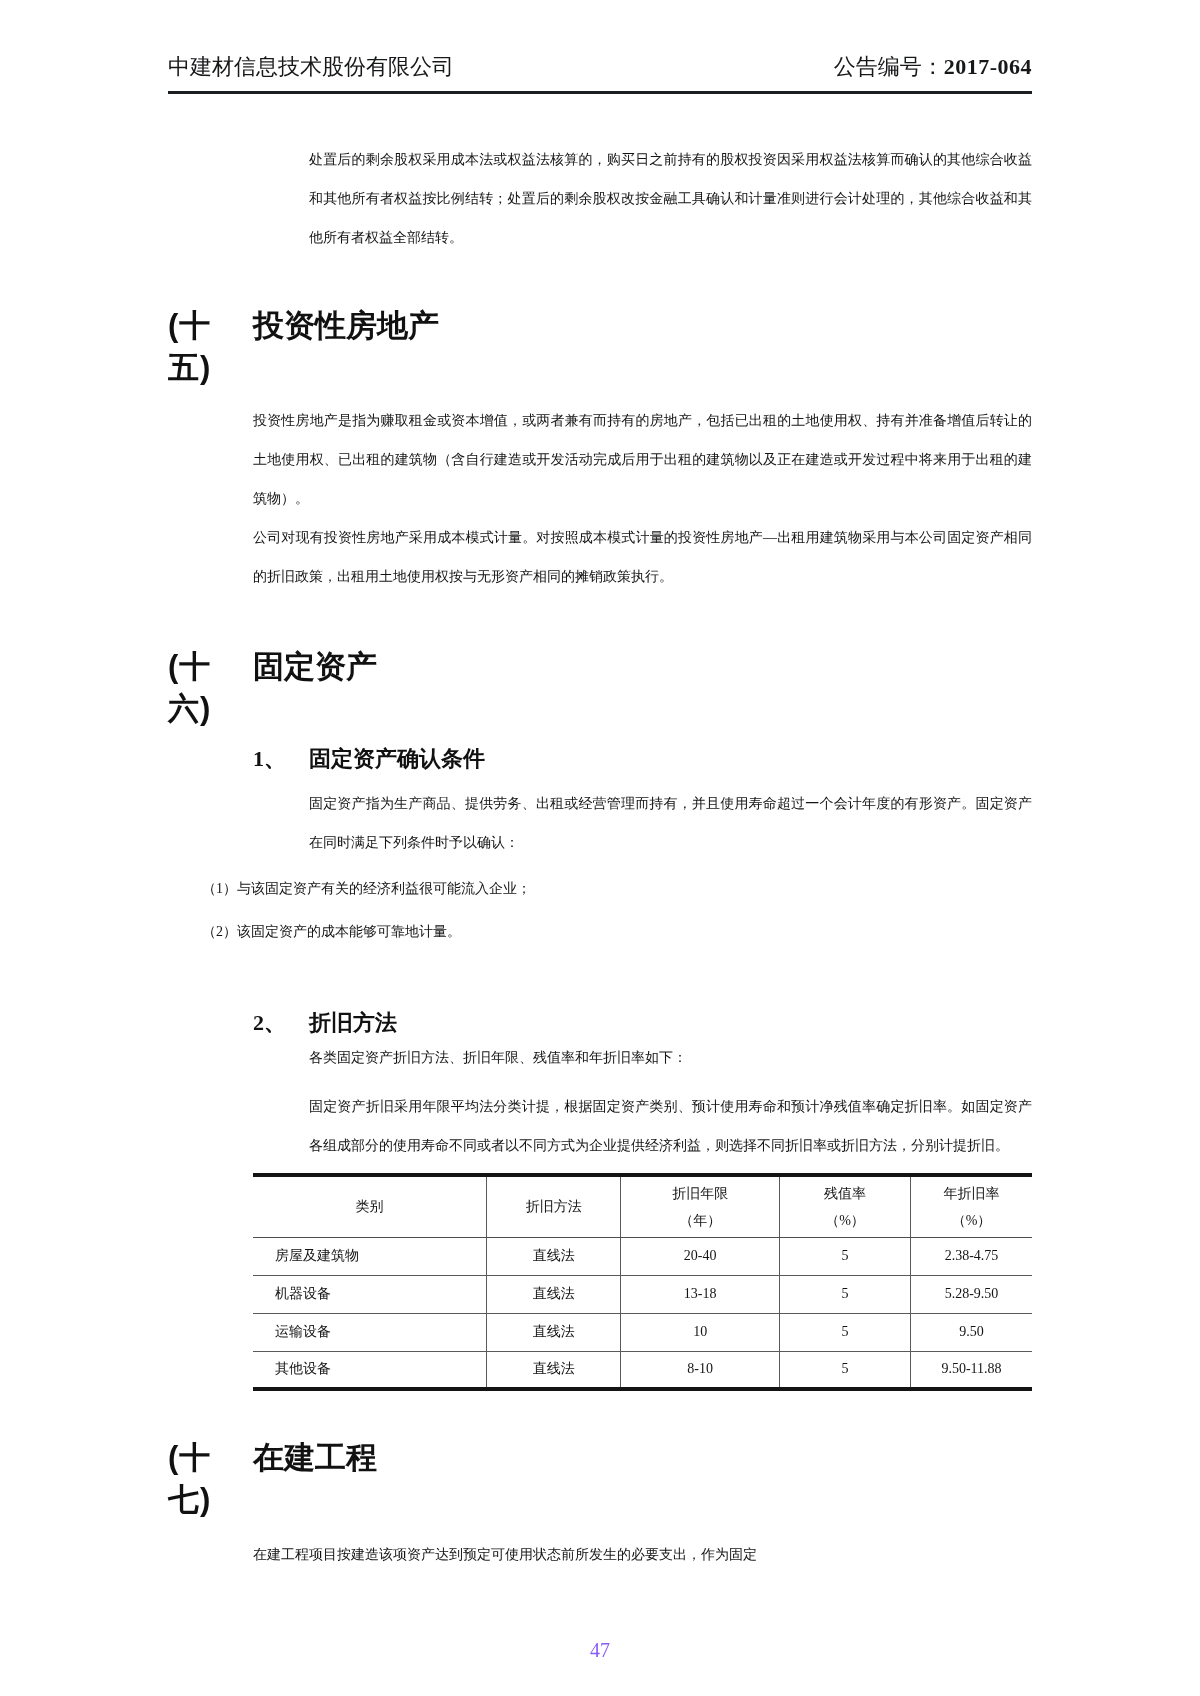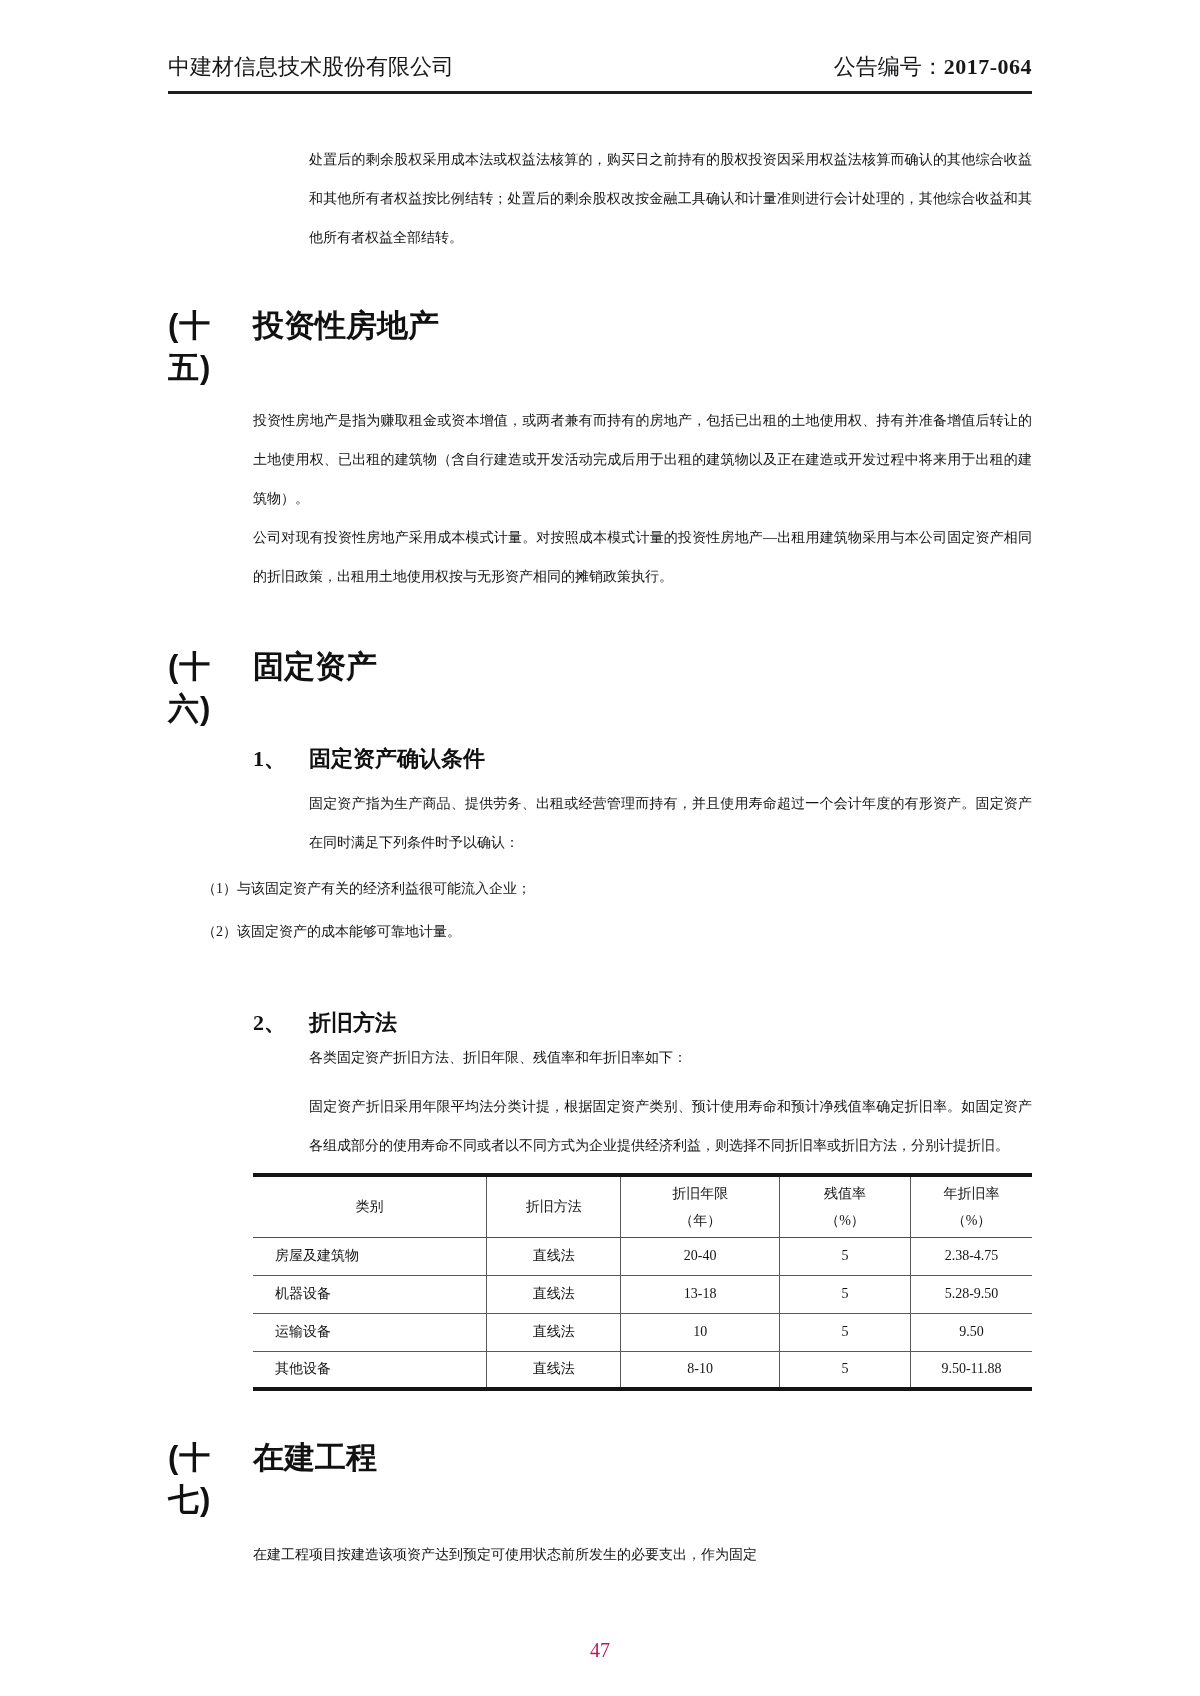--- a/index.html
+++ b/index.html
@@ -69,21 +69,21 @@
   }
   table.dep th:first-child, table.dep td:first-child { border-left:none; }
   table.dep thead th { height:62px; line-height:27px; border-bottom:1px solid #4f4f4f; }
   table.dep tbody td { height:38px; border-bottom:1px solid #5a5a5a; }
   table.dep tbody tr:last-child td { border-bottom:none; }
   table.dep tbody td.cat { text-align:left; padding-left:22px; }
 
   
   .page-num {
     position:absolute; left:0; right:0; bottom:34px;
-    text-align:center; font-size:20px; color:#be185d;
+    text-align:center; font-size:20px; color:#8b5cf6;
   }
 </style>
 </head>
 <body>
 
 <div class="page">
 
   <div class="doc-header">
     <span>中建材信息技术股份有限公司</span>
     <span class="notice"><span>公告编号：</span><span class="num">2017-064</span></span>

